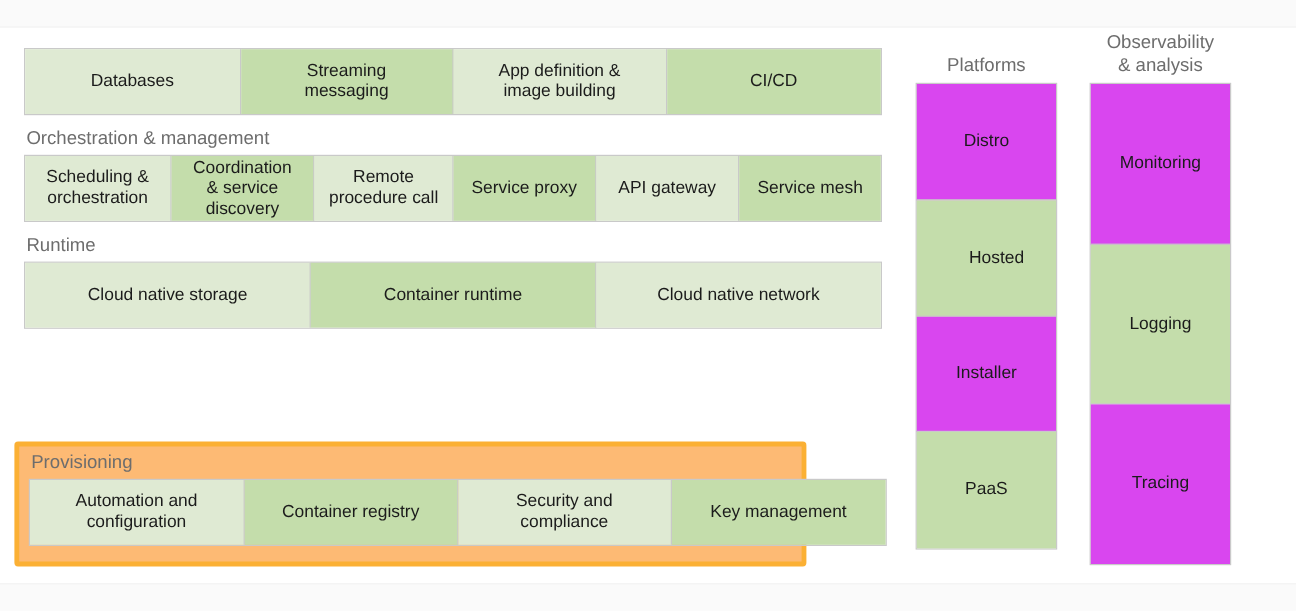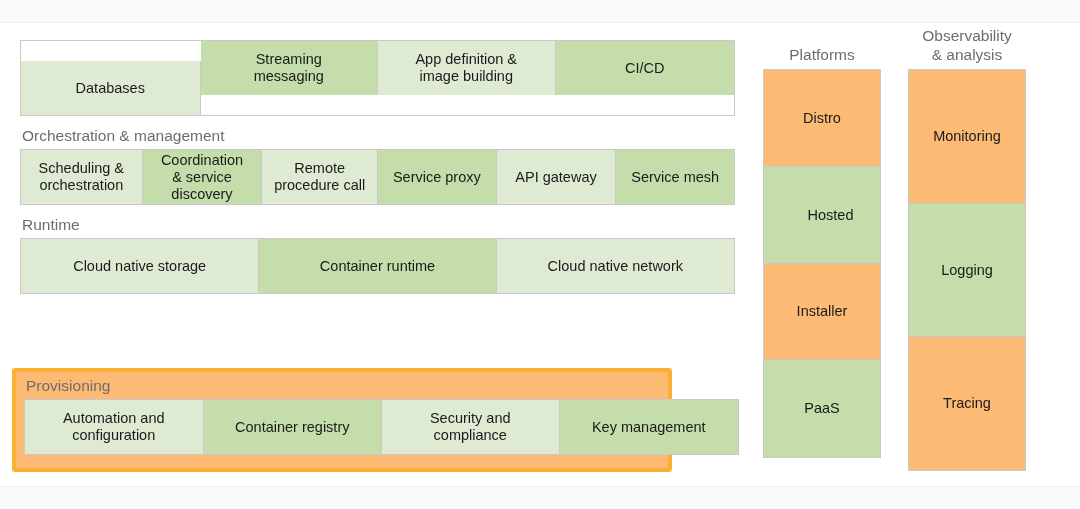--- a/index.html
+++ b/index.html
@@ -49,36 +49,36 @@
   }
   .col-body{border:1px solid #c9c9c9;box-sizing:border-box;}
   .col-cell{
     box-sizing:border-box;
     border-bottom:1px solid #c9c9c9;
     display:flex;align-items:center;justify-content:center;
     text-align:center;color:#1b1b1b;font-size:14.5px;line-height:17px;
     padding:2px 4px;
   }
   .col-cell:last-child{border-bottom:none;text-align:right;}
-  .col-cell.light{background:#fdba74;}
+  .col-cell.light{background:#d946ef;}
   .col-cell.dark{background:#c4ddab;}
 
   #col-platforms{left:763px;top:45px;width:118px;}
   #col-observability{left:908px;top:26px;width:118px;}
 </style>
 </head>
 <body>
 
 <div class="strip strip-top"></div>
 <div class="strip strip-bottom"></div>
 
 <div class="left-stack" id="left-stack">
     <div class="section">
       <div class="row">
-        <div class="cell light" style="width: 180px; height: 54px; margin-top: 20px;">Databases</div>
+        <div class="cell light" style="width: 180px; height: 54px;">Databases</div>
         <div class="cell dark" style="width: 178px; height: 54px;">Streaming<br>messaging</div>
         <div class="cell light" style="width: 178px; height: 54px;">App definition &amp;<br>image building</div>
         <div class="cell dark" style="width: 179px; height: 54px;">CI/CD</div>
       </div>
     </div>
     <div class="section">
       <div class="section-label">Orchestration &amp; management</div>
       <div class="row">
         <div class="cell light" style="width: 122px; height: 54px;">Scheduling &amp;<br>orchestration</div>
         <div class="cell dark" style="width: 120px; height: 54px;">Coordination<br>&amp; service<br>discovery</div>

